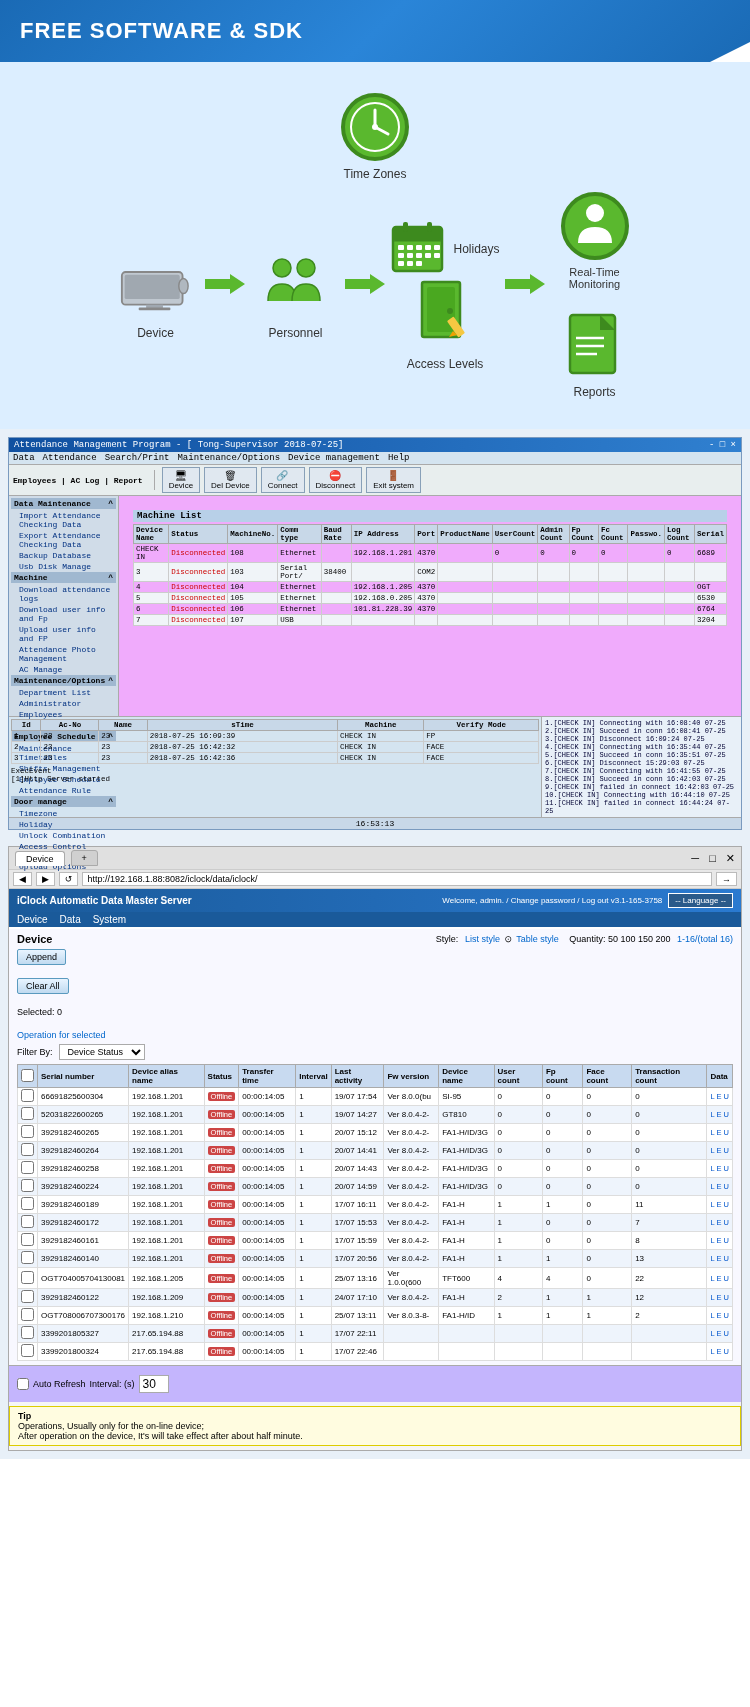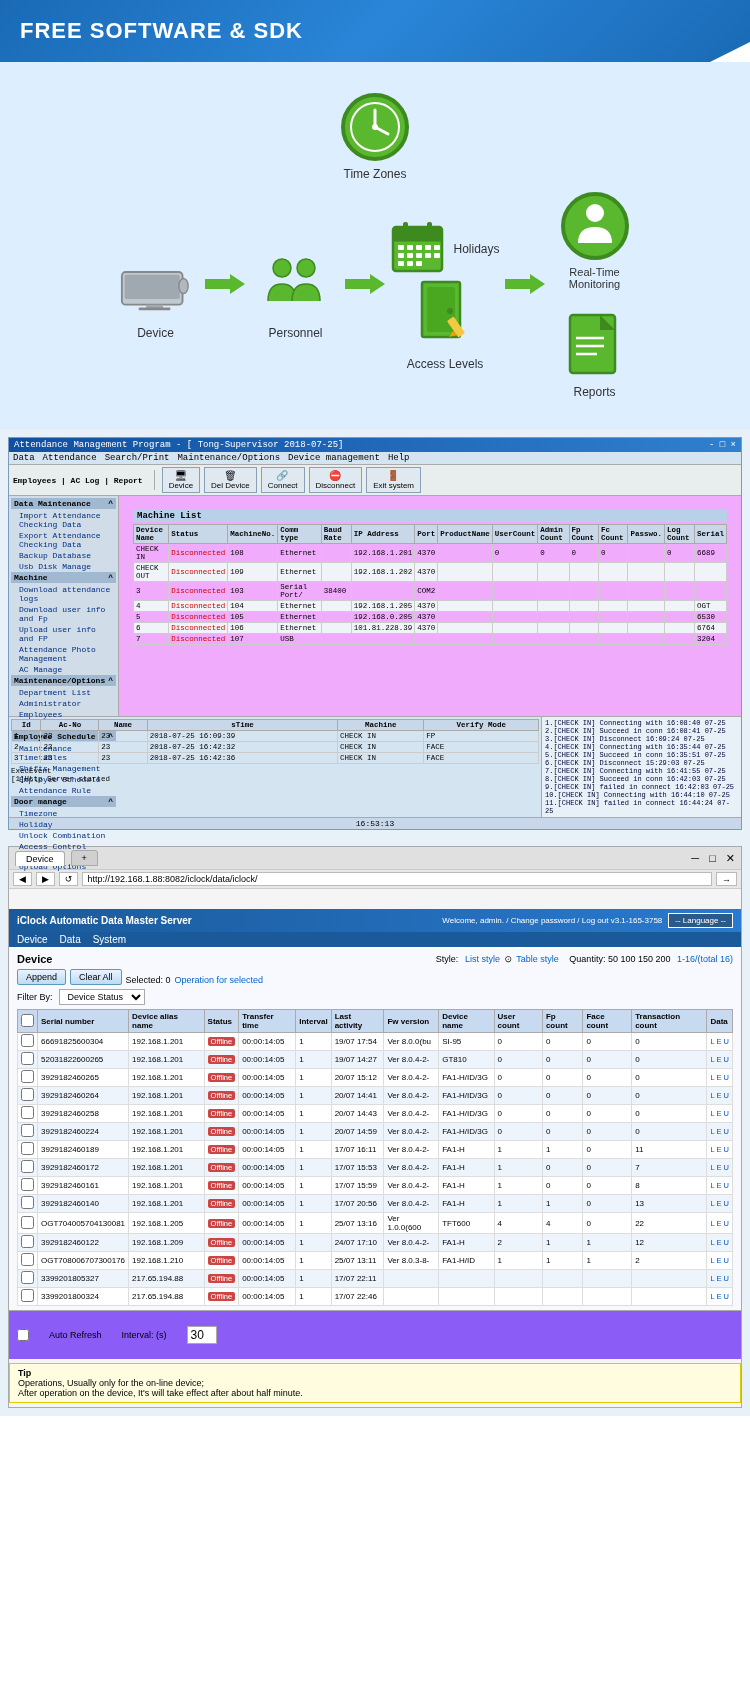--- a/index.html
+++ b/index.html
@@ -248,32 +248,31 @@
       padding: 1px 4px;
       font-size: 9px;
     }
     .iclock-header {
       background: linear-gradient(to right, #1a5a9a, #2a7ad0);
       color: white;
       padding: 4px 8px;
       display: flex; justify-content: space-between; align-items: center;
       font-size: 10px;
       font-weight: bold;
-      margin-top: 20px;
     }
     .iclock-nav {
       background: #1a5a9a;
       padding: 2px 8px;
       display: flex; gap: 12px;
       font-size: 10px; color: white;
       border-bottom: 2px solid #fff;
     }
     .iclock-body { background: #f8f8ff; padding: 4px 8px; }
     .iclock-toolbar {
-      display: flex; align-items: flex-end; gap: 4px; margin-bottom: 4px;
+      display: flex; align-items: flex-start; gap: 13px; margin-bottom: 4px; flex-direction: column;
     }
     .iclock-btn {
       border: 1px solid #5a9abf;
       background: linear-gradient(to bottom, #e8f4ff, #c0daf0);
       padding: 2px 8px;
       font-size: 9px; cursor: pointer; border-radius: 2px;
     }
     .filter-row {
       display: flex; align-items: center; gap: 6px;
       margin-bottom: 4px; font-size: 9px;
@@ -303,25 +302,25 @@
     .iclock-table tr:nth-child(even) { background: #eef4fc; }
     .offline-badge {
       background: #cc4444;
       color: white;
       padding: 0px 3px;
       border-radius: 2px;
       font-size: 7.5px;
     }
     .leu-badge { color: #0055cc; font-size: 7.5px; }
     .bottom-bar {
-      background: #8b5cf6;
+      background: #c4b5fd;
       border-top: 1px solid #aaa;
-      padding: 15px 8px;
+      padding: 9px 8px;
       font-size: 9px;
-      display: flex; align-items: center; gap: 20px;
+      display: flex; align-items: center; gap: 4px;
     }
     .refresh-checkbox { width: 12px; height: 12px; }
     .tip-section { background: #fffce0; border: 1px solid #ddcc00; margin: 4px 0; padding: 4px 8px; font-size: 9px; }
   </style>
 </head>
 <body>
 
 <div class="header-banner">
   <span class="header-title">FREE SOFTWARE &amp; SDK</span>
 </div>
@@ -591,37 +590,20 @@
                 <td>192.168.1.201</td>
                 <td>4370</td>
                 <td></td>
                 <td>0</td>
                 <td>0</td>
                 <td>0</td>
                 <td>0</td>
                 <td></td>
                 <td>0</td>
                 <td>6689</td>
-              </tr>
-              <tr>
-                <td>CHECK OUT</td>
-                <td class="status-disconnected">Disconnected</td>
-                <td>109</td>
-                <td>Ethernet</td>
-                <td></td>
-                <td>192.168.1.202</td>
-                <td>4370</td>
-                <td></td>
-                <td></td>
-                <td></td>
-                <td></td>
-                <td></td>
-                <td></td>
-                <td></td>
-                <td></td>
               </tr>
               <tr>
                 <td>3</td>
                 <td class="status-disconnected">Disconnected</td>
                 <td>103</td>
                 <td>Serial Port/</td>
                 <td>38400</td>
                 <td></td>
                 <td>COM2</td>
                 <td></td>

